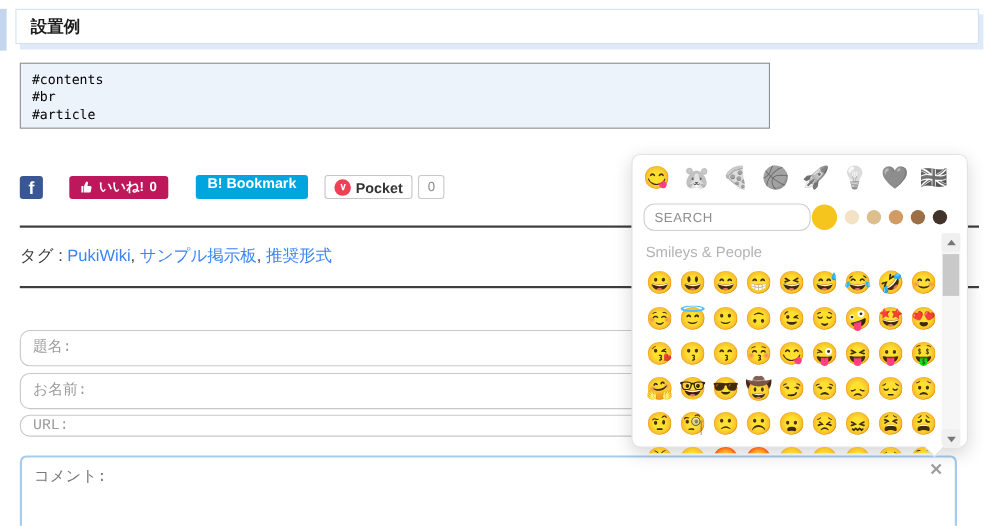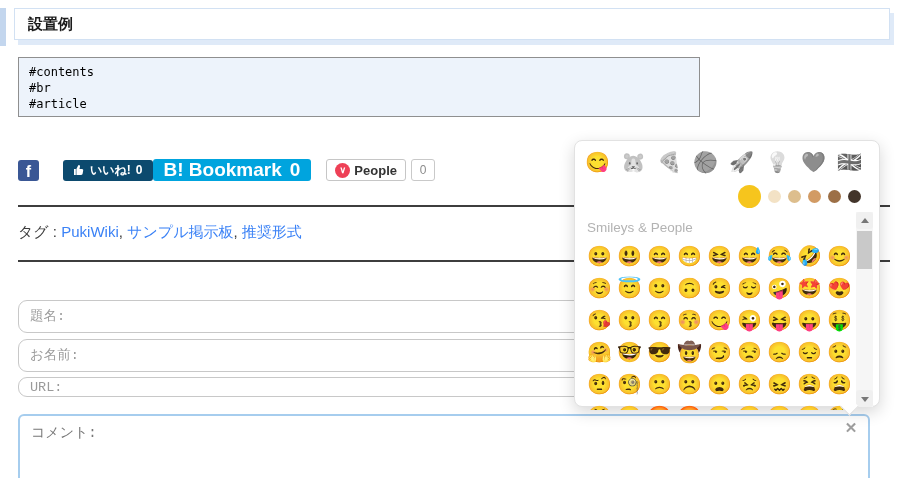--- a/index.html
+++ b/index.html
@@ -18,23 +18,23 @@
     font-family:"Liberation Mono","DejaVu Sans Mono",monospace;
     font-size:12px; line-height:15px; color:#000; padding:7px 10px; white-space:pre; }
 
   .social-row { position:absolute; left:18px; top:158px; display:flex; align-items:center; height:24px; }
   .btn { display:inline-flex; align-items:center; border-radius:3px; color:#fff; font-size:12px; cursor:pointer; }
   .btn-tweet { background:#1b95e0; height:21px; padding:0 9px; gap:5px; margin-right:13px; }
   .btn-tweet svg { width:14px; height:14px; fill:#fff; }
   .fb-tile { width:21px; height:21px; background:#3a5795; border-radius:3px; color:#fff;
     font-weight:bold; font-size:16px; display:flex; align-items:flex-end; justify-content:center;
     line-height:19px; margin-right:24px; cursor:pointer; }
-  .btn-like { background:#0c4a6e; height:21px; padding:0 10px; gap:5px; font-weight:bold; }
+  .btn-like { background:#be185d; height:21px; padding:0 10px; gap:5px; font-weight:bold; margin-right:25px; }
   .btn-like svg { width:12px; height:12px; fill:#fff; }
-  .btn-hatena { background:#00a4de; height:22px; padding:0 11px; font-weight:bold; font-size:19px; gap:8px; margin-right:15px; }
+  .btn-hatena { background:#00a4de; height:22px; padding:0 11px; font-weight:bold; font-size:13px; gap:8px; margin-right:15px;flex-direction:column; }
   .btn-pocket { background:#fff; border:1px solid #c6c6c6; height:22px; padding:0 8px; gap:4px;
     color:#333; font-weight:bold; font-size:13px; margin-right:5px; }
   .pocket-logo { width:15px; height:15px; border-radius:50%; background:#ee4056; color:#fff;
     display:flex; align-items:center; justify-content:center; font-size:9px; font-weight:bold; }
   .count-chip { background:#fff; border:1px solid #c9c9c9; border-radius:3px; height:22px; min-width:24px;
     display:flex; align-items:center; justify-content:center; color:#8b8b8b; font-size:12px; cursor:pointer; }
 
   .hr { position:absolute; left:18px; width:872px; border-top:2px solid #3d3d3d; }
   .hr1 { top:205px; } .hr2 { top:260px; }
 
@@ -106,21 +106,21 @@
     <span>0</span>
   </span>
   <span class="btn btn-hatena">
     <span>B! Bookmark</span>
     <span>0</span>
   </span>
   <span class="btn btn-pocket">
     <span class="pocket-logo">
         <span>∨</span>
       </span>
-    <span>People</span>
+    <span>Pocket</span>
   </span>
   <span class="count-chip">
     <span>0</span>
   </span>
 </div>
 
 <div class="hr hr1"></div>
 
 <div class="tags-row">
   <span>タグ :</span>
@@ -141,20 +141,21 @@
       <span class="tab active">😋</span>
       <span class="tab">🐹</span>
       <span class="tab">🍕</span>
       <span class="tab">🏀</span>
       <span class="tab">🚀</span>
       <span class="tab">💡</span>
       <span class="tab">❤️</span>
       <span class="tab">🇬🇧</span>
     </div>
   <div class="search-row">
+    <input class="search-input" placeholder="SEARCH" style="">
     <span class="tones" id="tones">
         <span class="tone selected" style="background: rgb(246, 197, 29);"></span>
         <span class="tone" style="background: rgb(243, 226, 197);"></span>
         <span class="tone" style="background: rgb(221, 190, 141);"></span>
         <span class="tone" style="background: rgb(210, 155, 100);"></span>
         <span class="tone" style="background: rgb(156, 111, 70);"></span>
         <span class="tone" style="background: rgb(66, 52, 42);"></span>
       </span>
   </div>
   <div class="scroll-body">

